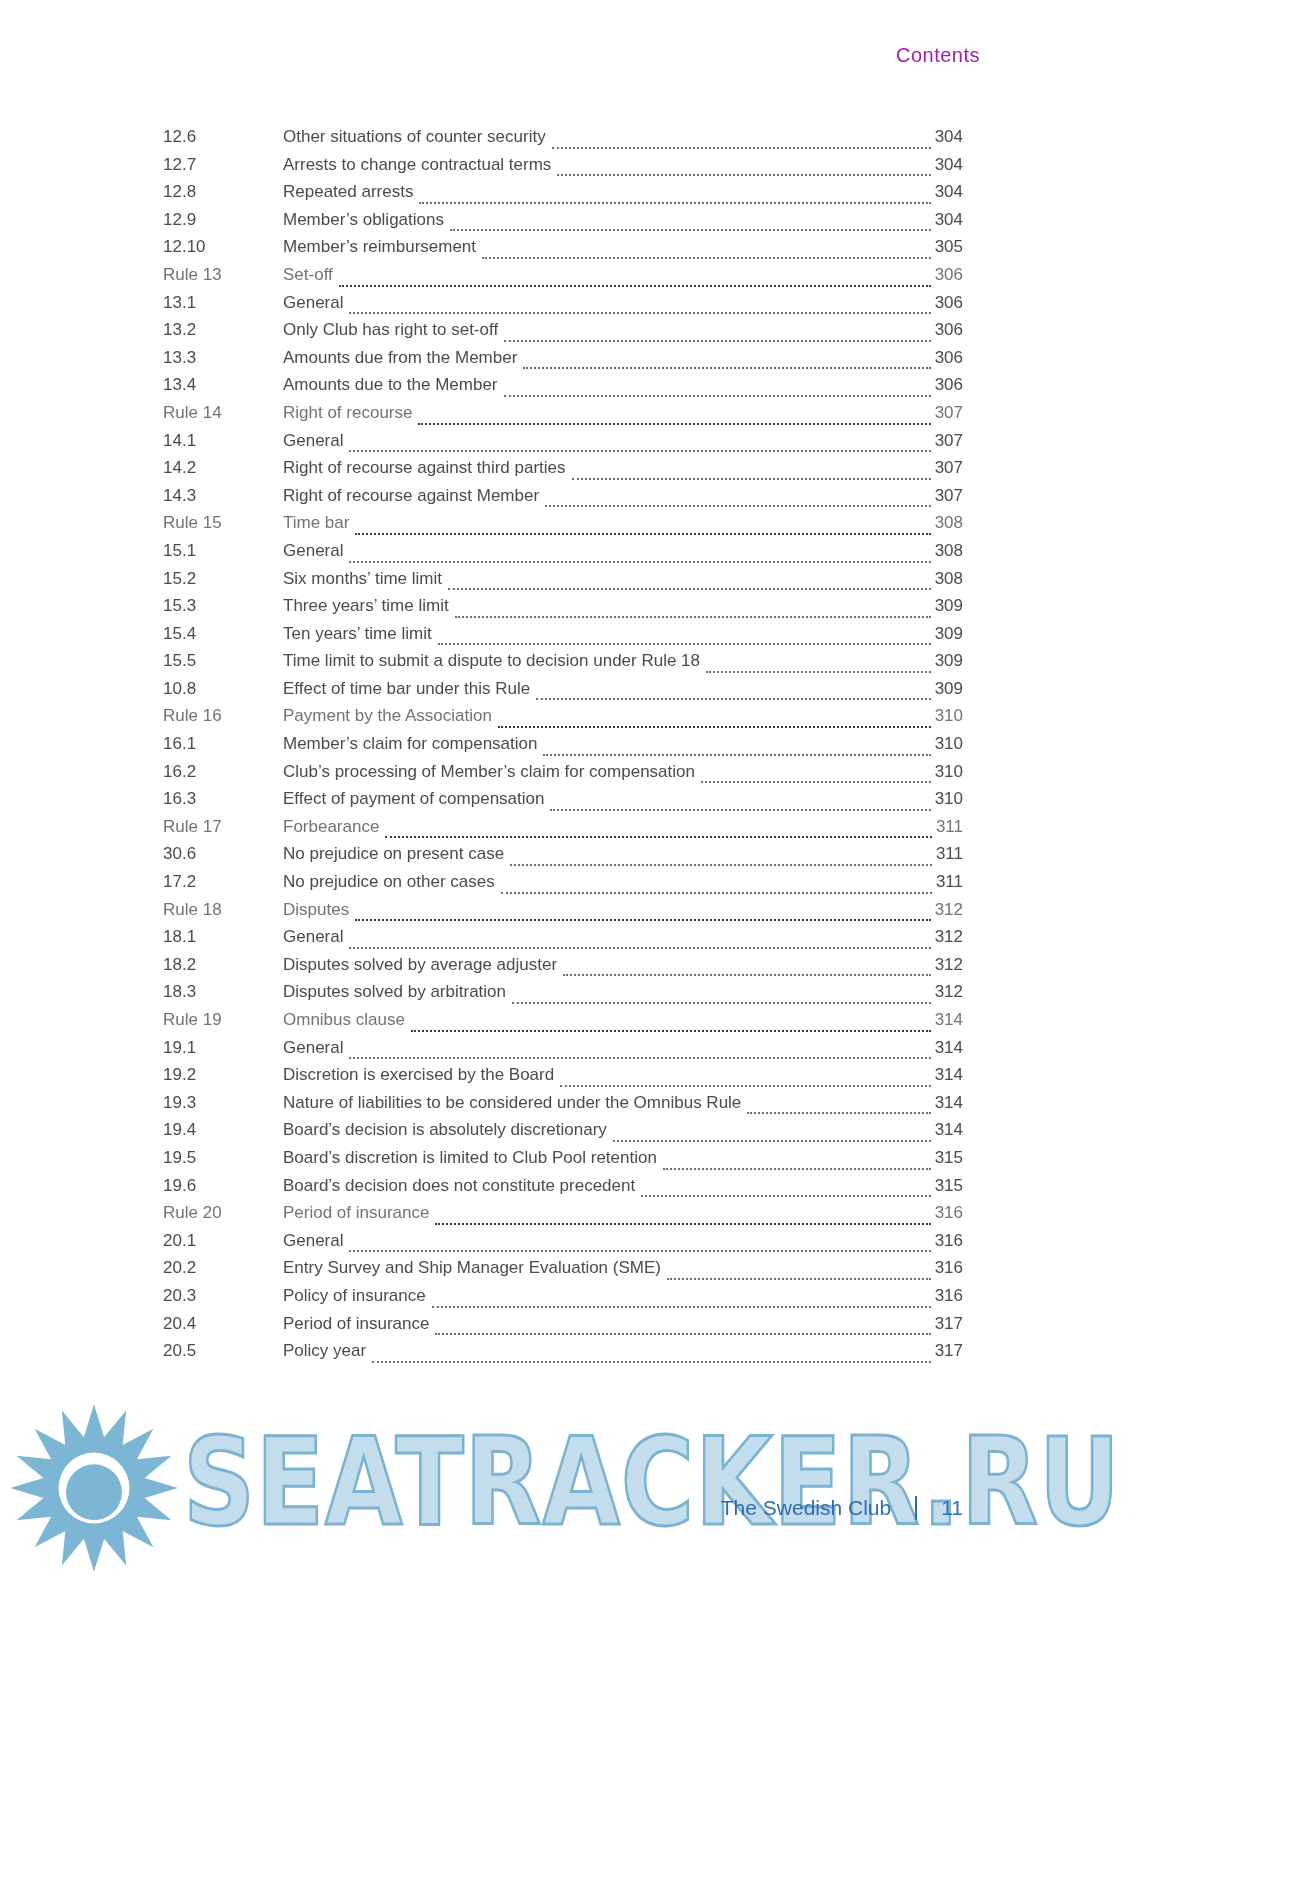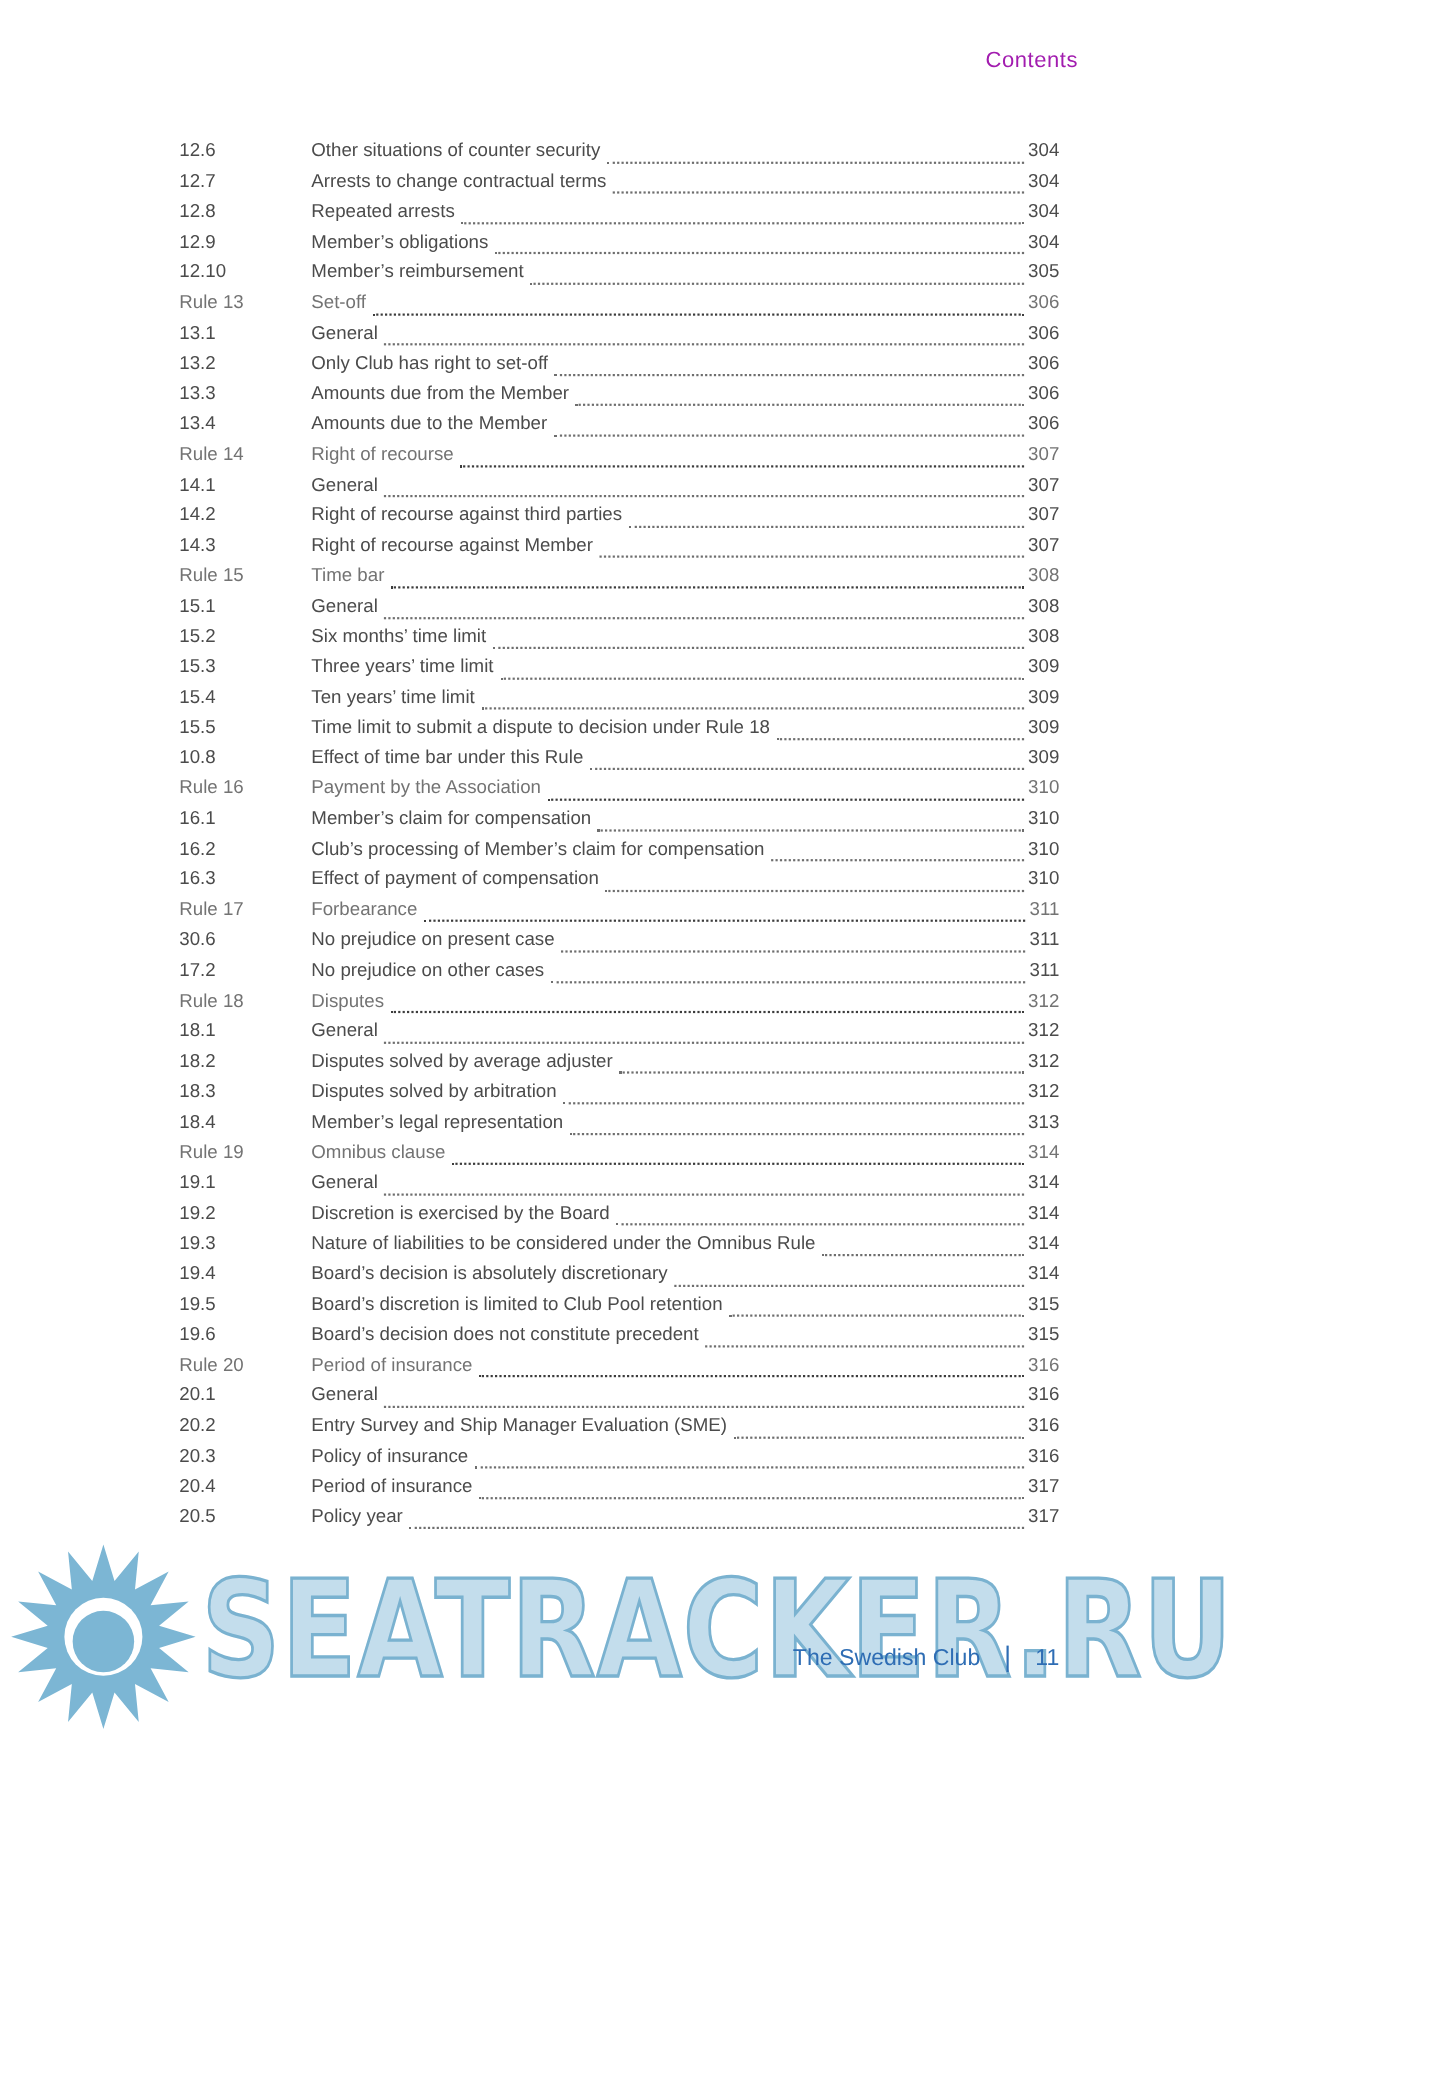--- a/index.html
+++ b/index.html
@@ -308,26 +308,20 @@
       <span class="title">Disputes solved by average adjuster</span>
       <span class="leader"></span>
       <span class="pg">312</span>
     </div>
     <div class="toc-row">
       <span class="num">18.3</span>
       <span class="title">Disputes solved by arbitration</span>
       <span class="leader"></span>
       <span class="pg">312</span>
     </div>
-    <div class="toc-row">
-      <span class="num">18.4</span>
-      <span class="title">Member’s legal representation</span>
-      <span class="leader"></span>
-      <span class="pg">313</span>
-    </div>
     <div class="toc-row rule">
       <span class="num">Rule 19</span>
       <span class="title">Omnibus clause</span>
       <span class="leader"></span>
       <span class="pg">314</span>
     </div>
     <div class="toc-row">
       <span class="num">19.1</span>
       <span class="title">General</span>
       <span class="leader"></span>

